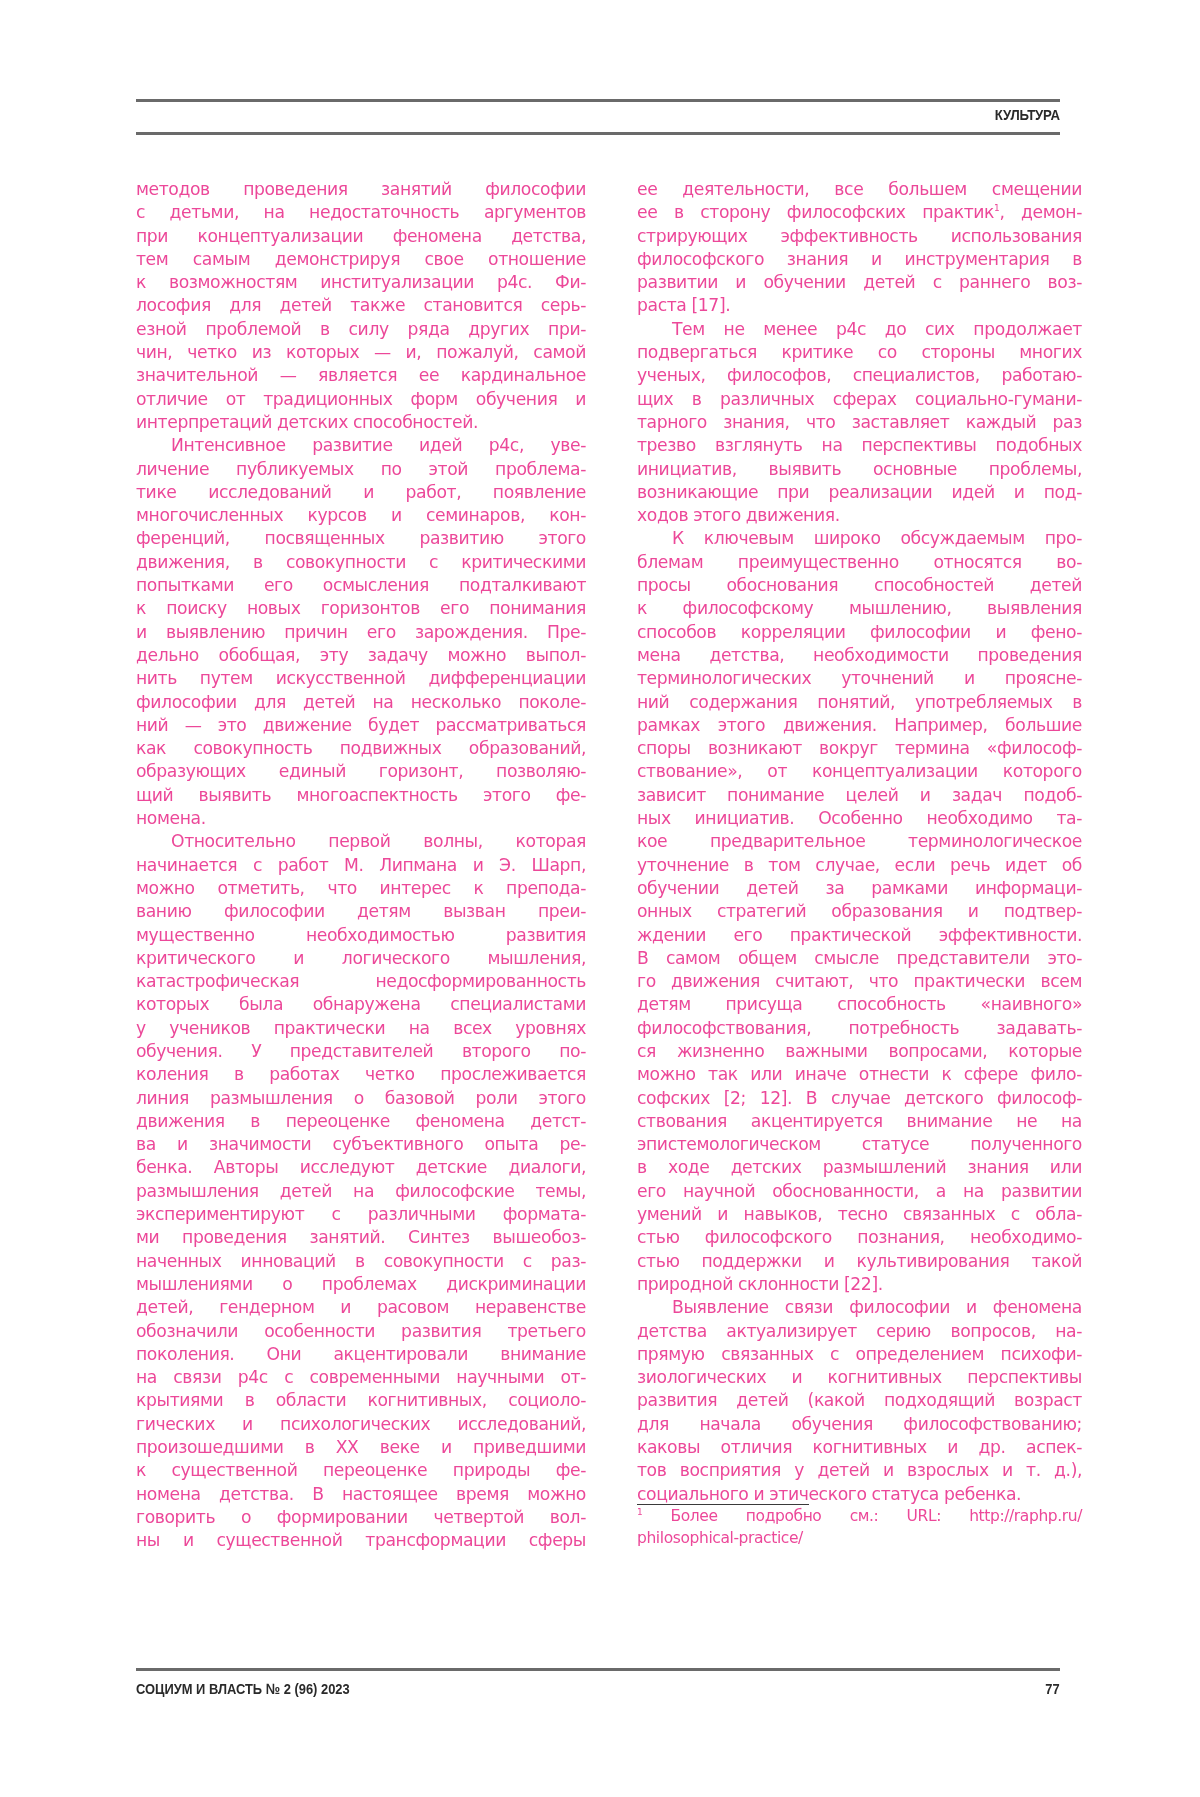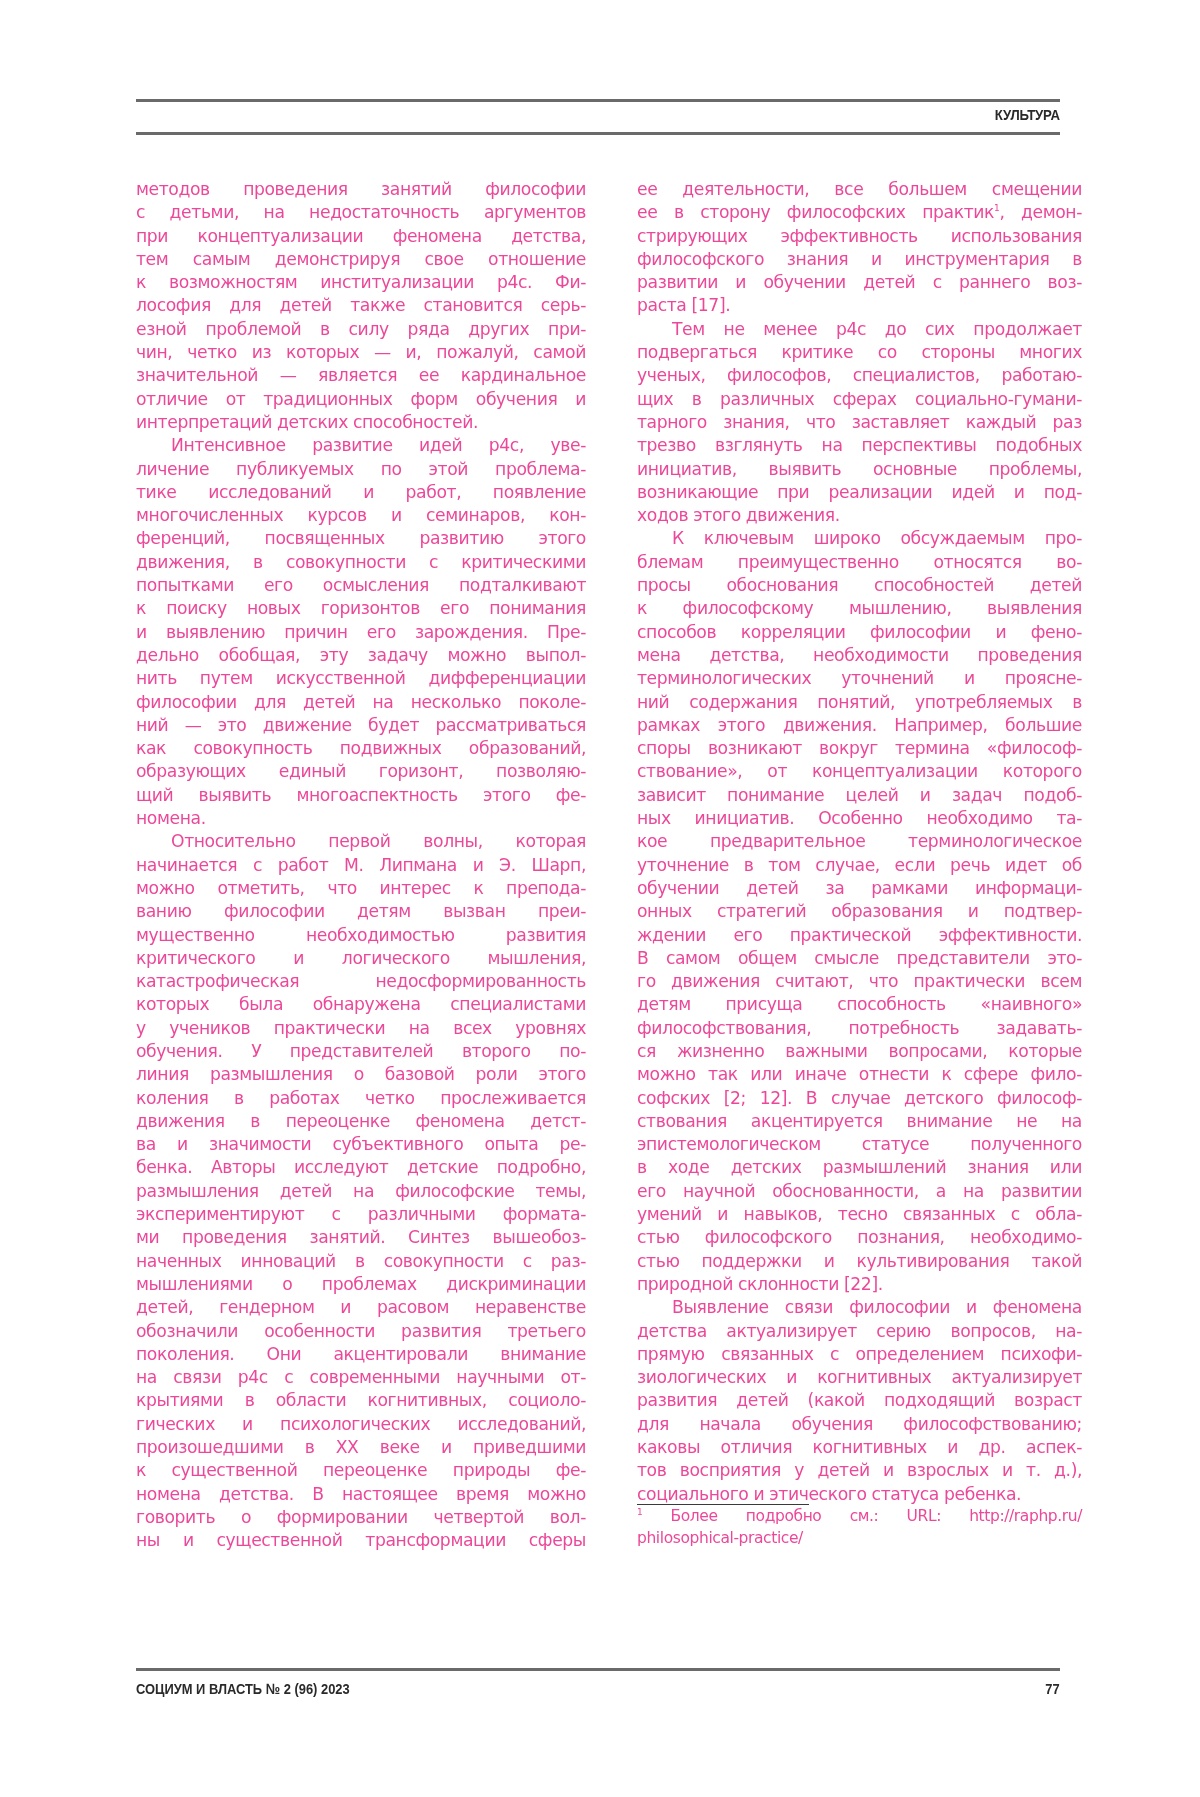--- a/index.html
+++ b/index.html
@@ -82,25 +82,25 @@
       <span class="line indent">Относительно первой волны, которая</span>
       <span class="line">начинается с работ М. Липмана и Э. Шарп,</span>
       <span class="line">можно отметить, что интерес к препода-</span>
       <span class="line">ванию философии детям вызван преи-</span>
       <span class="line">мущественно необходимостью развития</span>
       <span class="line">критического и логического мышления,</span>
       <span class="line">катастрофическая недосформированность</span>
       <span class="line">которых была обнаружена специалистами</span>
       <span class="line">у учеников практически на всех уровнях</span>
       <span class="line">обучения. У представителей второго по-</span>
+      <span class="line">коления в работах четко прослеживается</span>
       <span class="line">линия размышления о базовой роли этого</span>
-      <span class="line">коления в работах четко прослеживается</span>
       <span class="line">движения в переоценке феномена детст-</span>
       <span class="line">ва и значимости субъективного опыта ре-</span>
-      <span class="line">бенка. Авторы исследуют детские подробно,</span>
+      <span class="line">бенка. Авторы исследуют детские диалоги,</span>
       <span class="line">размышления детей на философские темы,</span>
       <span class="line">экспериментируют с различными формата-</span>
       <span class="line">ми проведения занятий. Синтез вышеобоз-</span>
       <span class="line">наченных инноваций в совокупности с раз-</span>
       <span class="line">мышлениями о проблемах дискриминации</span>
       <span class="line">детей, гендерном и расовом неравенстве</span>
       <span class="line">обозначили особенности развития третьего</span>
       <span class="line">поколения. Они акцентировали внимание</span>
       <span class="line">на связи p4c с современными научными от-</span>
       <span class="line">крытиями в области когнитивных, социоло-</span>
@@ -158,21 +158,21 @@
         <span class="line">эпистемологическом статусе полученного</span>
         <span class="line">в ходе детских размышлений знания или</span>
         <span class="line">его научной обоснованности, а на развитии</span>
         <span class="line">умений и навыков, тесно связанных с обла-</span>
         <span class="line">стью философского познания, необходимо-</span>
         <span class="line">стью поддержки и культивирования такой</span>
         <span class="line last">природной склонности [22].</span>
         <span class="line indent">Выявление связи философии и феномена</span>
         <span class="line">детства актуализирует серию вопросов, на-</span>
         <span class="line">прямую связанных с определением психофи-</span>
-        <span class="line">зиологических и когнитивных актуализирует</span>
+        <span class="line">зиологических и когнитивных перспективы</span>
         <span class="line">развития детей (какой подходящий возраст</span>
         <span class="line">для начала обучения философствованию;</span>
         <span class="line">каковы отличия когнитивных и др. аспек-</span>
         <span class="line">тов восприятия у детей и взрослых и т. д.),</span>
         <span class="line last">социального и этического статуса ребенка.</span>
       </div>
     <span class="fn-rule"></span>
     <div class="footnote">
       <span class="line"><sup>1</sup><span> Более подробно см.: URL: http://raphp.ru/</span></span>
       <span class="line last">philosophical-practice/</span>

